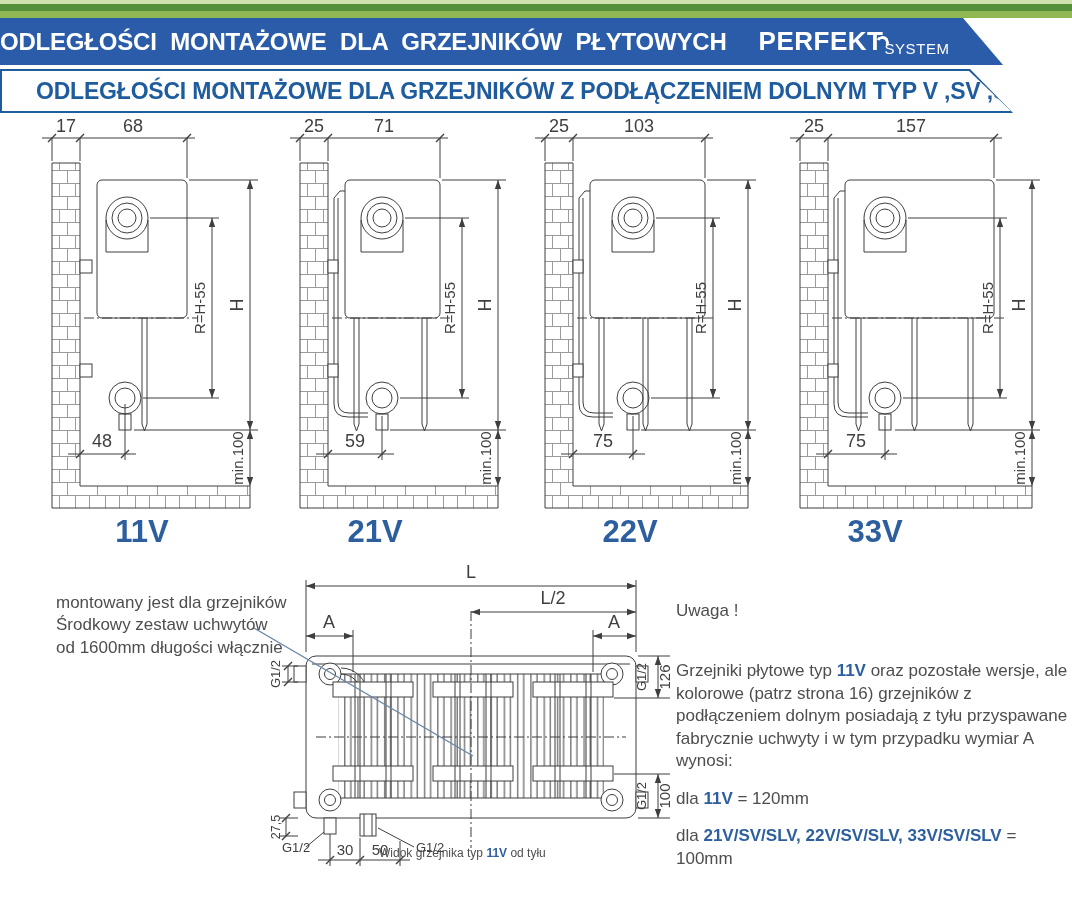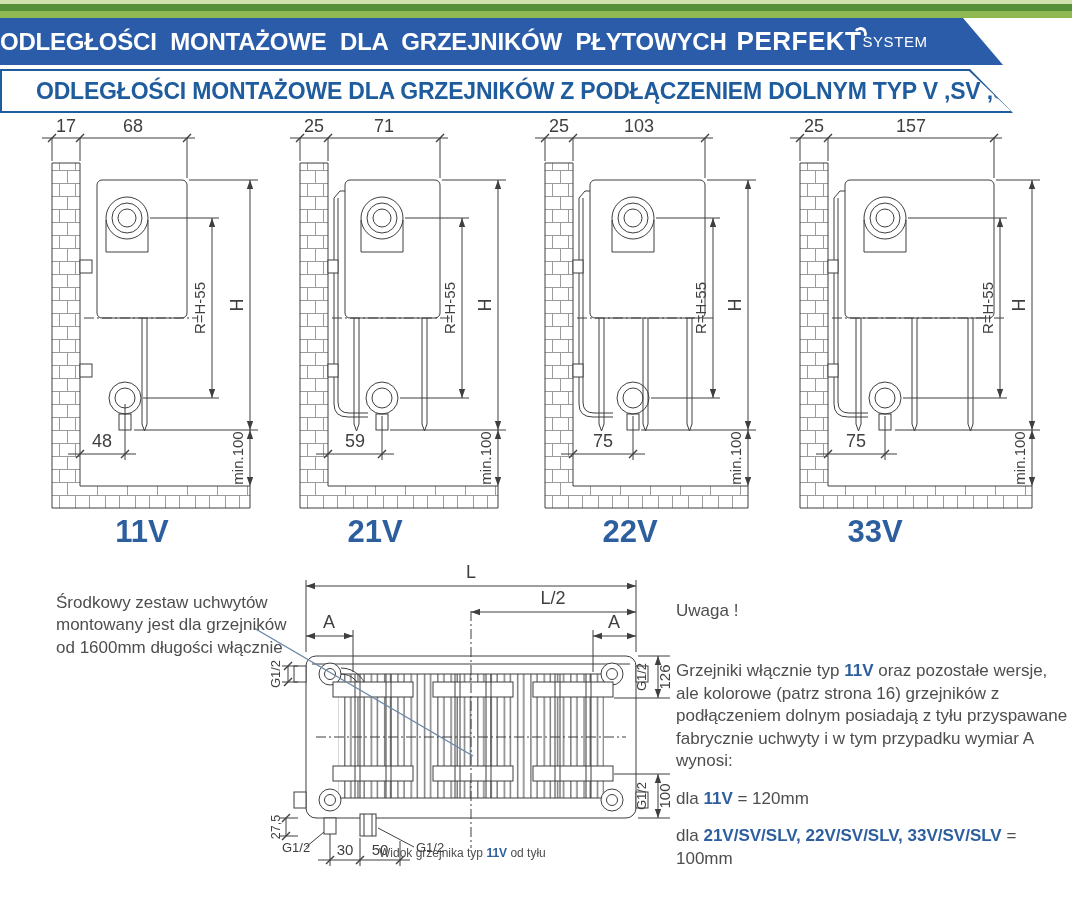--- a/index.html
+++ b/index.html
@@ -2,21 +2,21 @@
 <html><head>
 <meta charset="utf-8">
 <style>
 *{margin:0;padding:0;box-sizing:border-box}
 html,body{width:1072px;height:898px;background:#fff;font-family:"Liberation Sans",sans-serif;position:relative;overflow:hidden}
 .strip{position:absolute;top:0;left:0;width:100%;height:18px;
   background:linear-gradient(180deg,#cfe0ad 0,#cfe0ad 4px,#568f3a 4px,#568f3a 11px,#8fb852 11px,#8fb852 18px)}
 .banner1{position:absolute;top:18px;left:0;width:1012px;height:47px;background:#2a5ca9;
   clip-path:polygon(0 0,963px 0,1003px 100%,0 100%);display:flex;align-items:center;color:#fff}
 .banner1 .title{font-size:24px;font-weight:bold;word-spacing:7px;letter-spacing:-0.2px;white-space:nowrap}
-.brand{display:flex;align-items:center;margin-left:10px;white-space:nowrap}
+.brand{display:flex;align-items:flex-end;margin-left:32px;white-space:nowrap}
 .brand .name{font-size:26px;font-weight:bold;letter-spacing:0.5px}
 .brand .arc{display:inline-block;width:13px;height:13px;border:3px solid #fff;border-left-color:transparent;border-bottom-color:transparent;border-radius:50%;transform:rotate(-15deg);position:relative;top:-8px;left:-7px}
 .brand .sub{font-size:15px;letter-spacing:0.6px;margin-left:-12px}
 .banner2{position:absolute;top:69px;left:0;width:1016px;height:44px;background:#1e5c9e;
   clip-path:polygon(0 0,970px 0,1013px 100%,0 100%)}
 .banner2 .inner{position:absolute;top:2px;left:2px;right:0;bottom:2px;background:#fff;
   clip-path:polygon(0 0,967px 0,1009px 100%,0 100%);display:flex;align-items:center;padding-left:34px}
 .banner2 .subtitle{font-size:23px;font-weight:bold;color:#1e5c9e;letter-spacing:-0.2px;white-space:nowrap}
 svg.dwg{position:absolute;overflow:visible}
 .ln{stroke:#3f3f3f;stroke-width:1;fill:none}
@@ -346,25 +346,25 @@
     <text class="dim" x="77" y="299" text-anchor="middle">30</text>
     <text class="dim" x="112" y="299" text-anchor="middle">50</text>
   </g>
 </svg>
 
 <svg class="dwg" style="left:250px;top:622px" width="228" height="140" viewBox="0 0 228 140">
   <line x1="4" y1="6" x2="223" y2="134" stroke="#6b87a8" stroke-width="1.4"></line>
 </svg>
 
 <div class="note" style="left:56px;top:592px;width:270px">
+  <div>montowany jest dla grzejników</div>
   <div>Środkowy zestaw uchwytów</div>
-  <div>montowany jest dla grzejników</div>
   <div>od 1600mm długości włącznie</div>
 </div>
 
 <div class="note" style="left:676px;top:600px;width:392px">
   <div class="warn-title">Uwaga !</div>
-  <div><span>Grzejniki włącznie typ </span><span class="accent">11V</span><span> oraz pozostałe wersje, ale kolorowe (patrz strona 16) grzejników z podłączeniem dolnym posiadają z tyłu przyspawane fabrycznie uchwyty i w tym przypadku wymiar A wynosi:</span></div>
+  <div><span>Grzejniki płytowe typ </span><span class="accent">11V</span><span> oraz pozostałe wersje, ale kolorowe (patrz strona 16) grzejników z podłączeniem dolnym posiadają z tyłu przyspawane fabrycznie uchwyty i w tym przypadku wymiar A wynosi:</span></div>
   <div class="warn-line"><span>dla </span><span class="accent">11V</span><span> = 120mm</span></div>
   <div class="warn-line"><span>dla </span><span class="accent">21V/SV/SLV, 22V/SV/SLV, 33V/SV/SLV</span><span> = 100mm</span></div>
 </div>
 
 <div class="caption"><span>Widok grzejnika typ </span><span class="accent">11V</span><span> od tyłu</span></div>
 
 </body></html>

